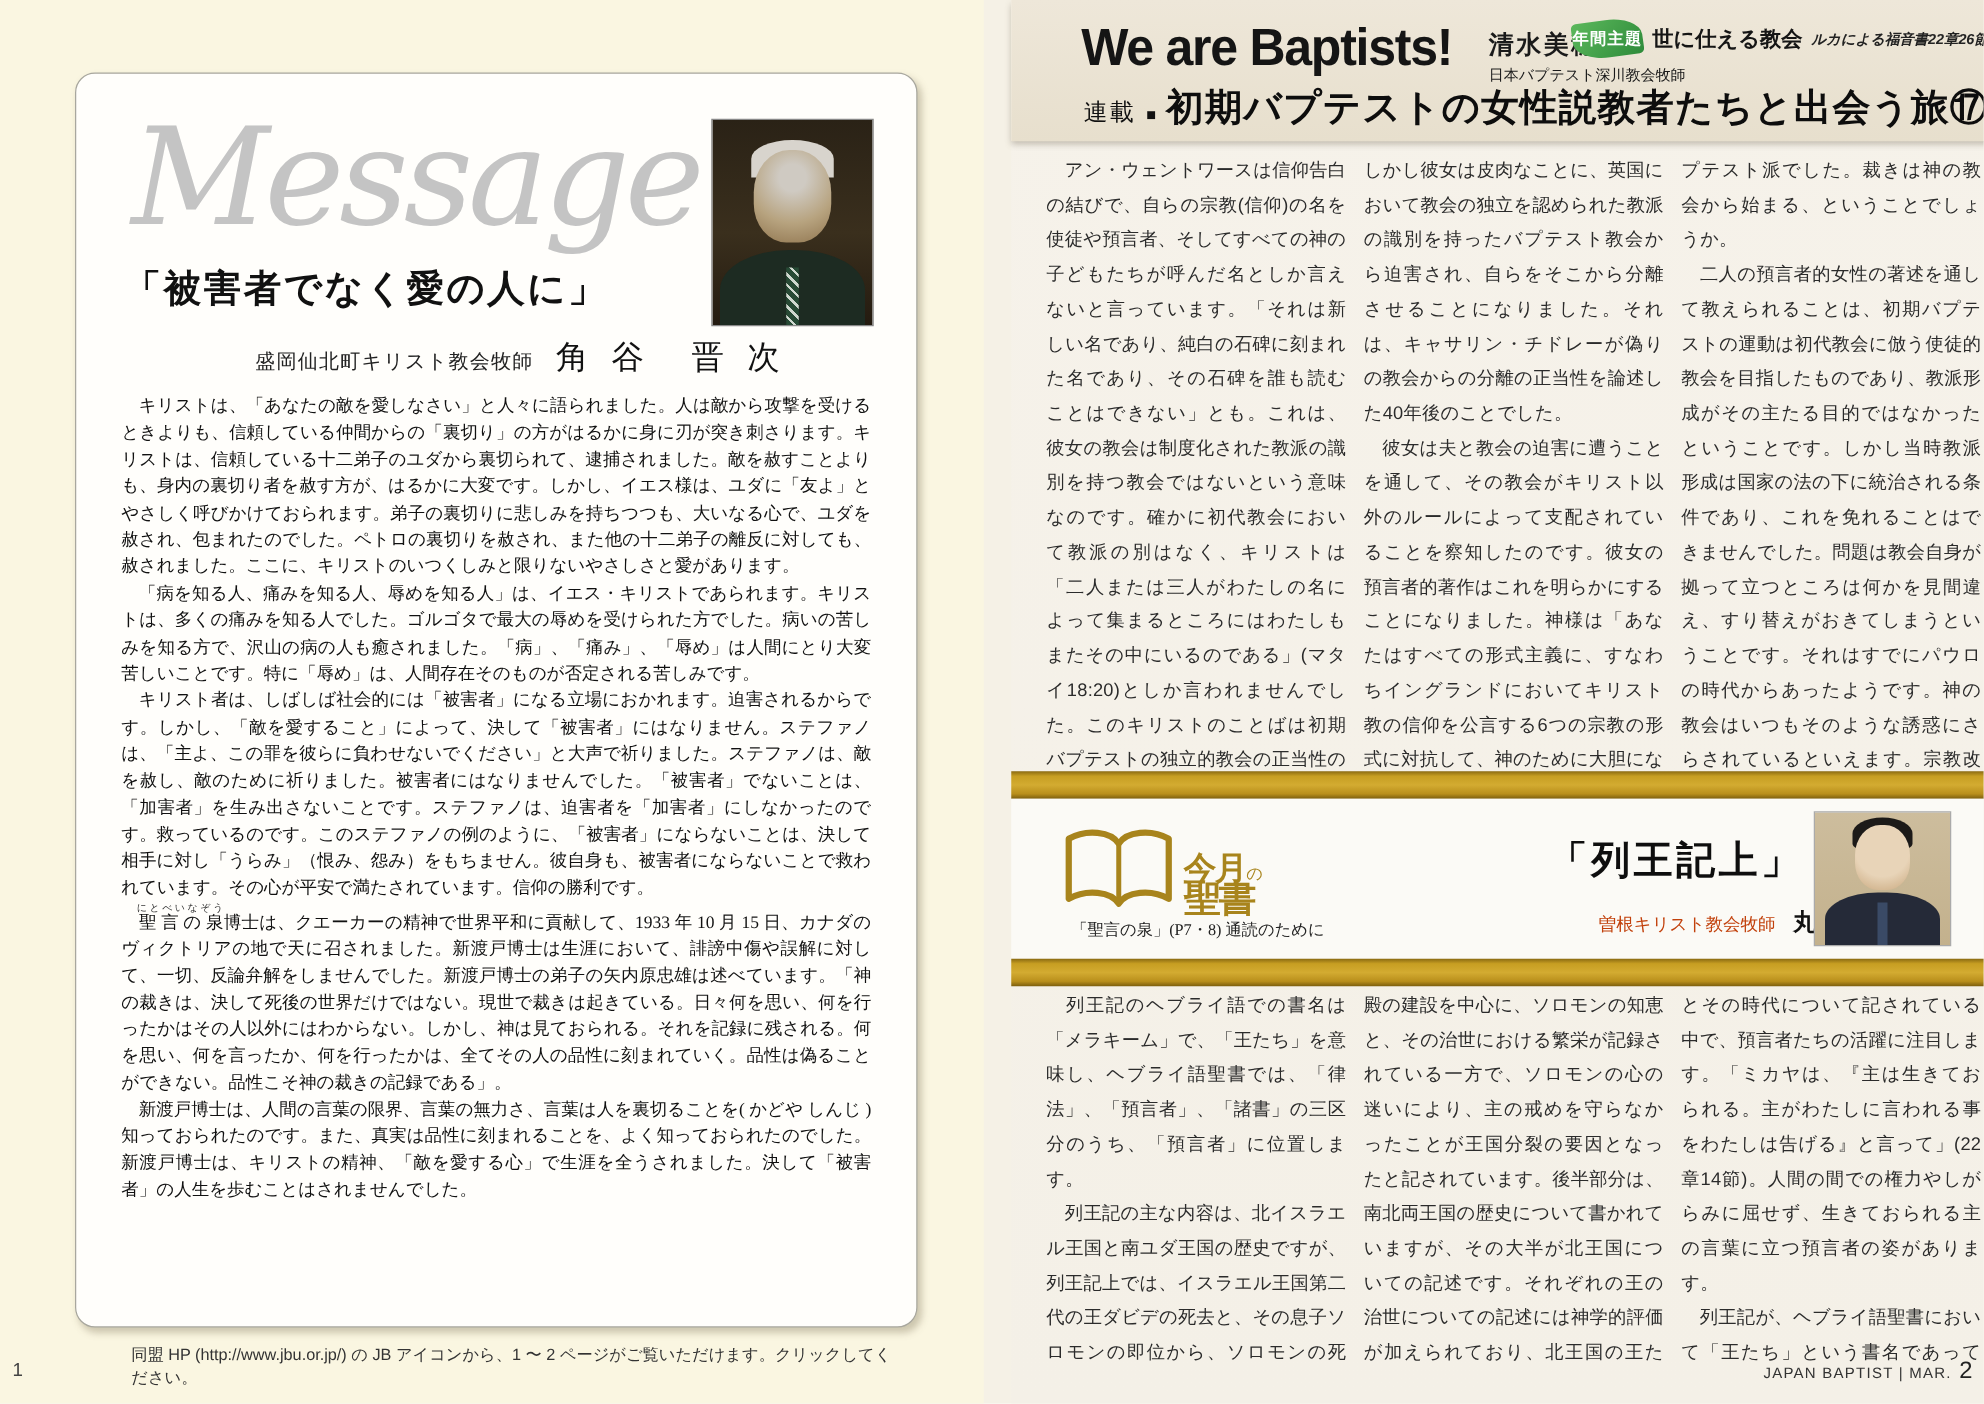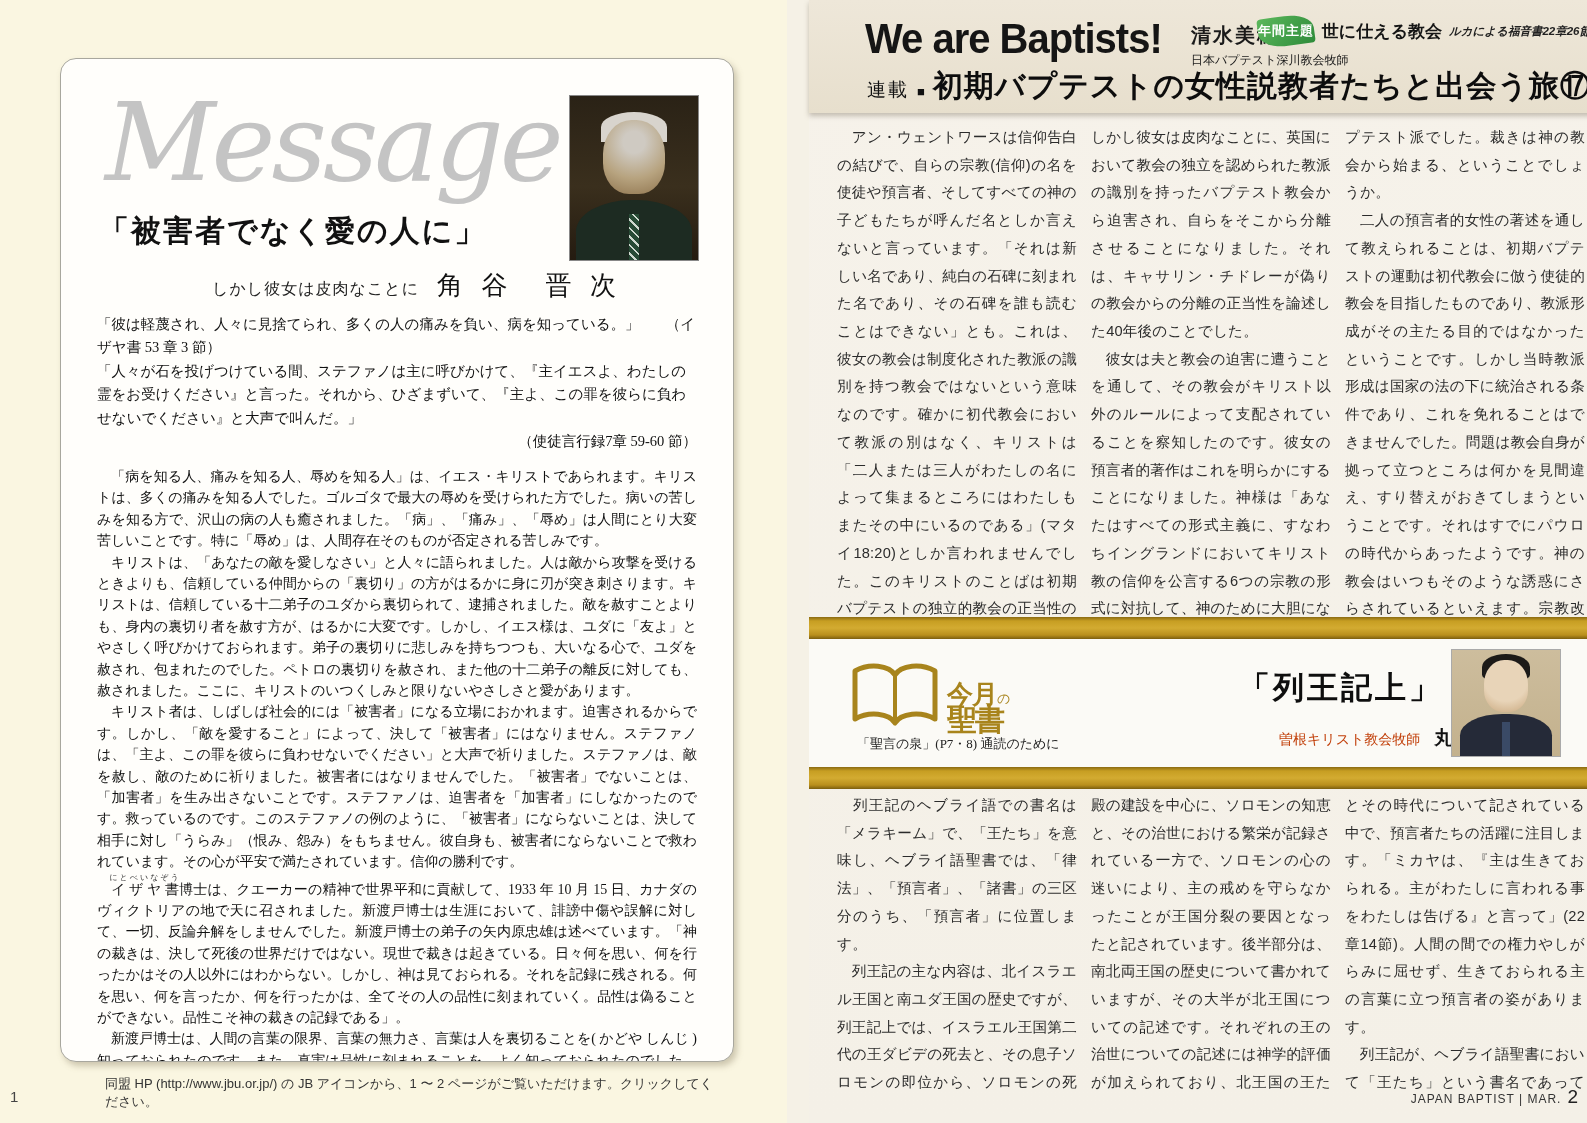--- a/index.html
+++ b/index.html
@@ -105,35 +105,28 @@
     <div id="left-panel">
       <div id="left-photo">
         <div class="hair"></div>
         <div class="head"></div>
         <div class="torso"></div>
         <div class="tie"></div>
       </div>
       <div id="message-script">Message</div>
       <div id="left-title" class="serif">「被害者でなく愛の人に」</div>
       <div id="left-byline" class="serif">
-        <span class="role">しかし彼女は皮肉なことに</span>
+        <span class="role">盛岡仙北町キリスト教会牧師</span>
         <span class="name">角 谷　晋 次</span>
       </div>
-      <div id="left-quotes" class="serif">
-        <div>
-          <span>「彼は軽蔑され、人々に見捨てられ、多くの人の痛みを負い、病を知っている。」</span><span class="q-ref-inline">（イザヤ書 53 章 3 節）</span>
-        </div>
-        <div>「人々が石を投げつけている間、ステファノは主に呼びかけて、『主イエスよ、わたしの霊をお受けください』と言った。それから、ひざまずいて、『主よ、この罪を彼らに負わせないでください』と大声で叫んだ。」</div>
-        <div class="q-ref-line">（使徒言行録7章 59-60 節）</div>
-      </div>
       <div id="left-body" class="serif">
+        <p>　キリストは、「あなたの敵を愛しなさい」と人々に語られました。人は敵から攻撃を受けるときよりも、信頼している仲間からの「裏切り」の方がはるかに身に刃が突き刺さります。キリストは、信頼している十二弟子のユダから裏切られて、逮捕されました。敵を赦すことよりも、身内の裏切り者を赦す方が、はるかに大変です。しかし、イエス様は、ユダに「友よ」とやさしく呼びかけておられます。弟子の裏切りに悲しみを持ちつつも、大いなる心で、ユダを赦され、包まれたのでした。ペトロの裏切りを赦され、また他の十二弟子の離反に対しても、赦されました。ここに、キリストのいつくしみと限りないやさしさと愛があります。</p>
         <p>　「病を知る人、痛みを知る人、辱めを知る人」は、イエス・キリストであられます。キリストは、多くの痛みを知る人でした。ゴルゴタで最大の辱めを受けられた方でした。病いの苦しみを知る方で、沢山の病の人も癒されました。「病」、「痛み」、「辱め」は人間にとり大変苦しいことです。特に「辱め」は、人間存在そのものが否定される苦しみです。</p>
-        <p>　キリストは、「あなたの敵を愛しなさい」と人々に語られました。人は敵から攻撃を受けるときよりも、信頼している仲間からの「裏切り」の方がはるかに身に刃が突き刺さります。キリストは、信頼している十二弟子のユダから裏切られて、逮捕されました。敵を赦すことよりも、身内の裏切り者を赦す方が、はるかに大変です。しかし、イエス様は、ユダに「友よ」とやさしく呼びかけておられます。弟子の裏切りに悲しみを持ちつつも、大いなる心で、ユダを赦され、包まれたのでした。ペトロの裏切りを赦され、また他の十二弟子の離反に対しても、赦されました。ここに、キリストのいつくしみと限りないやさしさと愛があります。</p>
         <p>　キリスト者は、しばしば社会的には「被害者」になる立場におかれます。迫害されるからです。しかし、「敵を愛すること」によって、決して「被害者」にはなりません。ステファノは、「主よ、この罪を彼らに負わせないでください」と大声で祈りました。ステファノは、敵を赦し、敵のために祈りました。被害者にはなりませんでした。「被害者」でないことは、「加害者」を生み出さないことです。ステファノは、迫害者を「加害者」にしなかったのです。救っているのです。このステファノの例のように、「被害者」にならないことは、決して相手に対し「うらみ」（恨み、怨み）をもちません。彼自身も、被害者にならないことで救われています。その心が平安で満たされています。信仰の勝利です。</p>
-        <p><span>　</span><ruby><span>イザヤ書</span><rt>にとべいなぞう</rt></ruby><span>博士は、クエーカーの精神で世界平和に貢献して、1933 年 10 月 15 日、カナダのヴィクトリアの地で天に召されました。新渡戸博士は生涯において、誹謗中傷や誤解に対して、一切、反論弁解をしませんでした。新渡戸博士の弟子の矢内原忠雄は述べています。「神の裁きは、決して死後の世界だけではない。現世で裁きは起きている。日々何を思い、何を行ったかはその人以外にはわからない。しかし、神は見ておられる。それを記録に残される。何を思い、何を言ったか、何を行ったかは、全てその人の品性に刻まれていく。品性は偽ることができない。品性こそ神の裁きの記録である」。</span></p>
+        <p><span>　</span><ruby><span>聖言の泉</span><rt>にとべいなぞう</rt></ruby><span>博士は、クエーカーの精神で世界平和に貢献して、1933 年 10 月 15 日、カナダのヴィクトリアの地で天に召されました。新渡戸博士は生涯において、誹謗中傷や誤解に対して、一切、反論弁解をしませんでした。新渡戸博士の弟子の矢内原忠雄は述べています。「神の裁きは、決して死後の世界だけではない。現世で裁きは起きている。日々何を思い、何を行ったかはその人以外にはわからない。しかし、神は見ておられる。それを記録に残される。何を思い、何を言ったか、何を行ったかは、全てその人の品性に刻まれていく。品性は偽ることができない。品性こそ神の裁きの記録である」。</span></p>
         <p><span class="sig">( かどや しんじ )</span><span>　新渡戸博士は、人間の言葉の限界、言葉の無力さ、言葉は人を裏切ることを知っておられたのです。また、真実は品性に刻まれることを、よく知っておられたのでした。新渡戸博士は、キリストの精神、「敵を愛する心」で生涯を全うされました。決して「被害者」の人生を歩むことはされませんでした。</span></p>
       </div>
 
     </div>
     <div id="left-footer">同盟 HP (http://www.jbu.or.jp/)  の JB アイコンから、1 〜 2 ページがご覧いただけます。クリックしてください。</div>
     <div id="left-pageno">1</div>
   </div>
 
   <div id="right-page">
 

